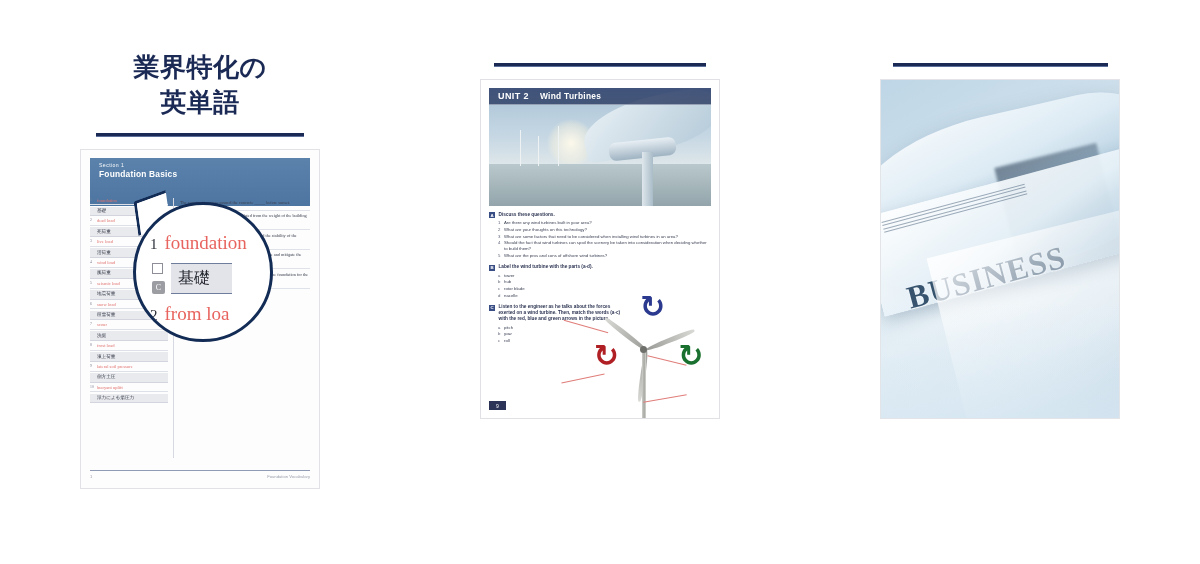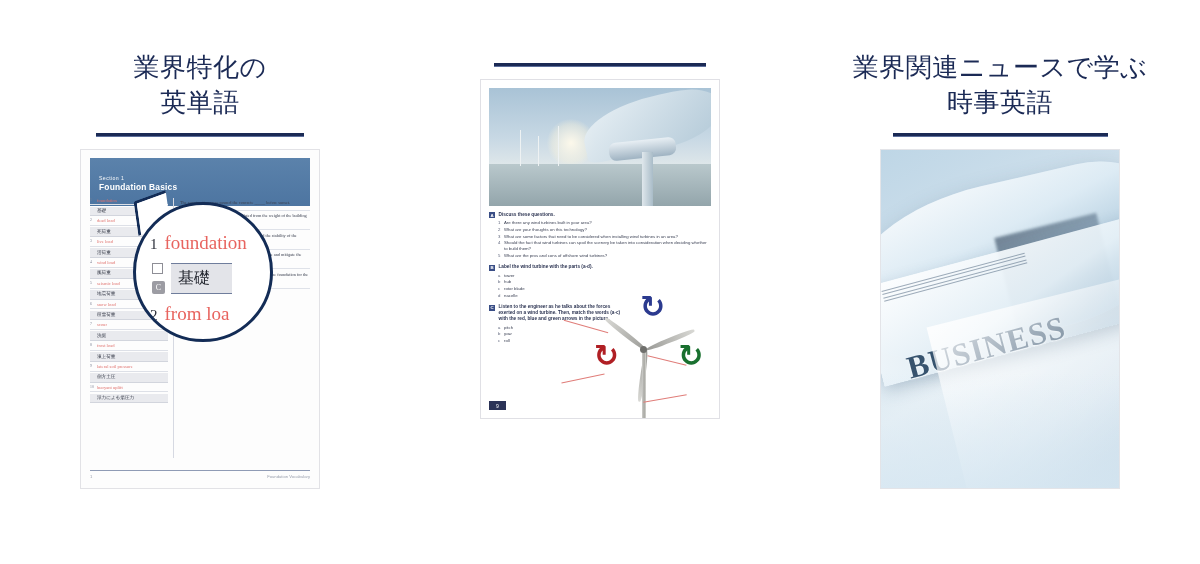--- a/index.html
+++ b/index.html
@@ -26,21 +26,21 @@
   .feature-col {
     flex: 1 1 33.333%;
     display: flex;
     flex-direction: column;
     align-items: center;
   }
 
   .feature-heading {
     font-size: 26px;
     line-height: 1.34;
-    font-weight: 400;
+    font-weight: 700;
     color: #1b2a55;
     text-align: center;
     letter-spacing: 0.5px;
     margin: 0;
     padding: 0 6px;
     white-space: pre-line;
   }
 
   .heading-rule {
     width: 208px;
@@ -66,21 +66,21 @@
     box-shadow: 0 1px 3px rgba(0,0,0,0.16);
     position: relative;
     overflow: hidden;
   }
   .bp-banner {
     position: absolute;
     left: 9px; top: 8px; right: 9px;
     height: 48px;
     background: linear-gradient(180deg,#5b82ab 0%, #4d75a1 100%);
     color: #ffffff;
-    padding: 17px 0 0 9px;
+    padding: 4px 0 0 9px;
     box-sizing: border-box;
   }
   .bp-banner .sec-no {
     font-size: 5.2px;
     letter-spacing: 0.4px;
     display: block;
     line-height: 1.35;
     opacity: .95;
   }
   .bp-banner .sec-title {
@@ -622,20 +622,24 @@
           <div class="sun"></div>
           <div class="sea"></div>
           <div class="turbine-far" style="left:14%;height:36px;"></div>
           <div class="turbine-far" style="left:22%;height:30px;"></div>
           <div class="turbine-far" style="left:31%;height:40px;"></div>
           <div class="blade-big"></div>
           <div class="nacelle-big"></div>
           <div class="tower-big"></div>
         </div>
 
+        <div class="up-banner">
+          <span class="u-no">UNIT 2</span>
+          <span class="u-title">Wind Turbines</span>
+        </div>
 
         <div class="up-body">
 
           <div class="ex-block">
             <div class="ex-head">
               <span class="ex-letter">A</span>
               <span class="ex-title">Discuss these questions.</span>
             </div>
             <ul class="ex-list">
               <li data-marker="1">Are there any wind turbines built in your area?</li>
@@ -687,22 +691,20 @@
           </div>
 
         </div>
 
         <div class="up-pageno">9</div>
       </div>
     </div>
   </div>
 
   <div class="feature-col col-3">
-    <h2 class="feature-heading">業界関連ニュースで学ぶ
-時事英語</h2>
     <div class="heading-rule"></div>
 
     <div class="media-frame">
       <div class="news-photo">
         <div class="np-paper-roll"></div>
         <div class="np-dark-edge"></div>
         <div class="np-fold"></div>
         <div class="np-lines">
           <i></i>
           <i></i>

